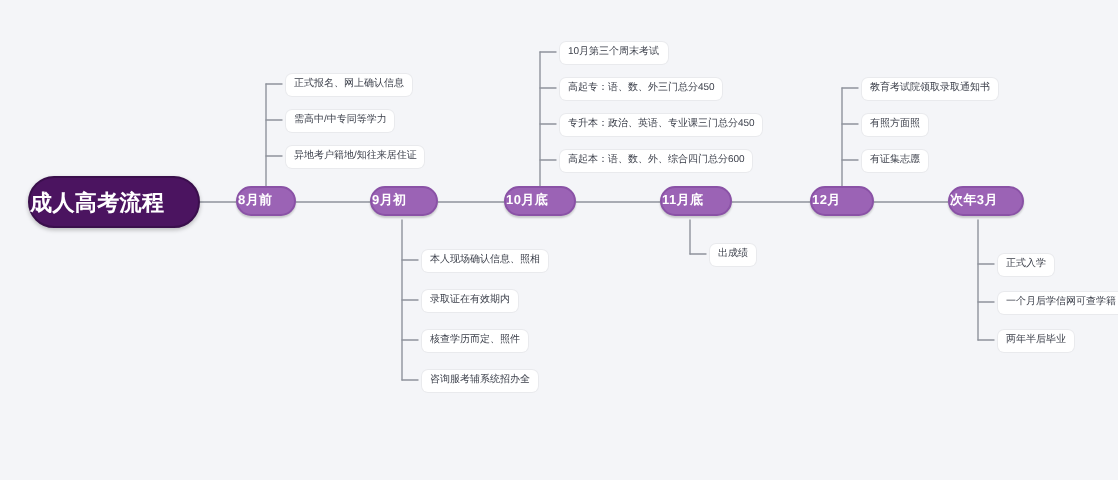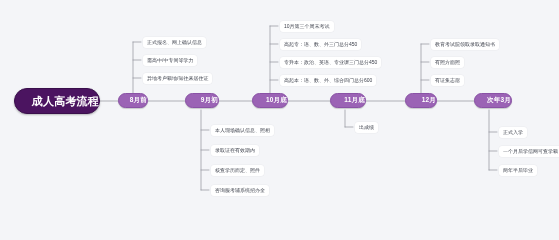--- a/index.html
+++ b/index.html
@@ -9,21 +9,21 @@
     font-family:"Liberation Sans","DejaVu Sans",sans-serif;
     overflow:hidden;
     position:relative;
   }
   #canvas{position:absolute;left:0;top:0;width:559px;height:222px;}
   svg.wires{position:absolute;left:0;top:0;width:559px;height:222px;pointer-events:none;}
 
   .node{
     position:absolute;
     box-sizing:border-box;
-    display:flex;align-items:center;justify-content:flex-end;
+    display:flex;align-items:center;justify-content:flex-start;
     color:#ffffff;
     border-radius:40px;
     white-space:nowrap;
     letter-spacing:.2px;
   }
   .root{
     background:#4b1460;
     border:1px solid #3a0f4c;
     font-size:11px;
     font-weight:bold;

